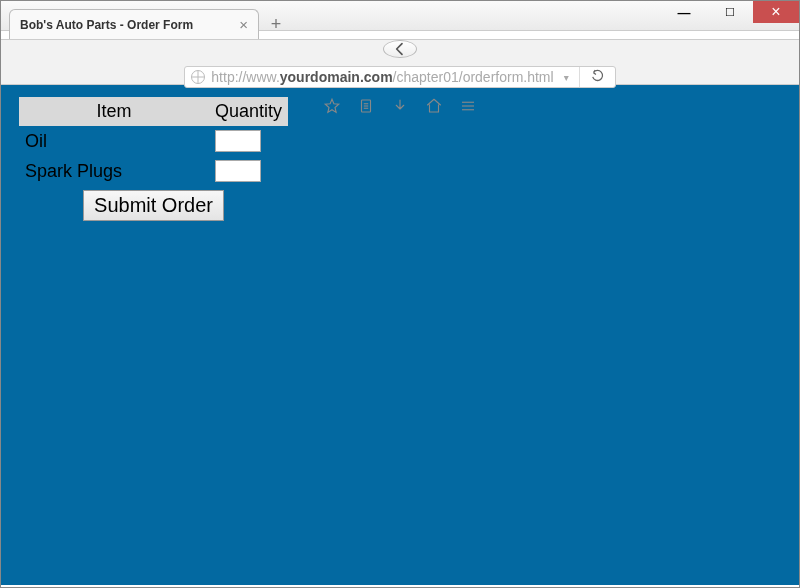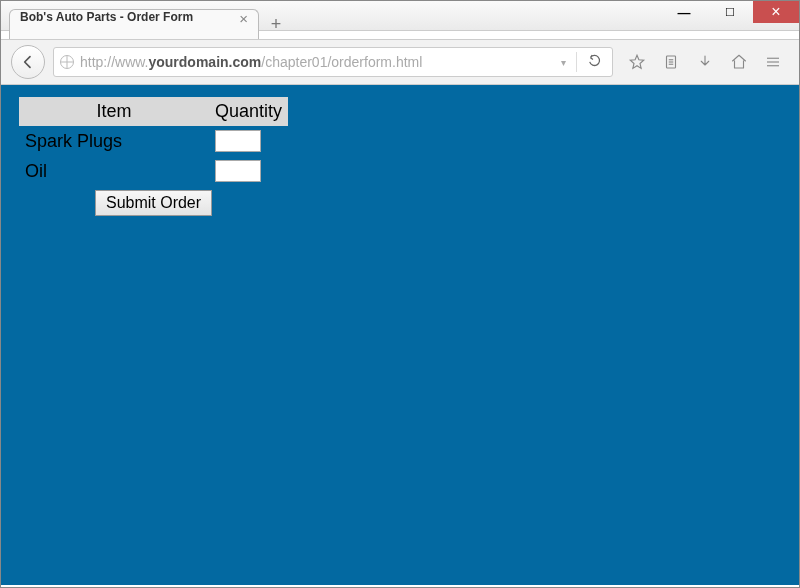--- a/index.html
+++ b/index.html
@@ -8,26 +8,26 @@
     .window { width: 800px; height: 588px; background: #fff; border: 1px solid #888; position: relative; }
     
     .titlebar { height: 30px; background: linear-gradient(to bottom, #fafafa, #eaeaea); display: flex; justify-content: flex-end; align-items: flex-start; border-bottom: 1px solid #ccc; }
     .win-controls { display: flex; height: 22px; }
     .win-btn { width: 46px; height: 22px; display: flex; align-items: center; justify-content: center; font-size: 13px; cursor: pointer; }
     .win-btn.min { font-weight: bold; }
     .win-btn.max { font-size: 11px; }
     .win-btn.close { background: #c94f4f; color: #fff; font-size: 16px; font-weight: 300; }
     
     .tab-strip { position: absolute; top: 4px; left: 8px; height: 34px; display: flex; align-items: flex-end; }
-    .tab { background: #f9f9f9; border: 1px solid #bbb; border-bottom: none; border-top-left-radius: 6px; border-top-right-radius: 6px; height: 30px; display: flex; align-items: flex-start; padding: 0 10px; gap: 40px; font-size: 12px; color: #333; position: relative; z-index: 2; min-width: 250px; }
+    .tab { background: #f9f9f9; border: 1px solid #bbb; border-bottom: none; border-top-left-radius: 6px; border-top-right-radius: 6px; height: 30px; display: flex; align-items: center; padding: 0 10px; gap: 40px; font-size: 12px; color: #333; position: relative; z-index: 2; min-width: 250px; }
     .tab .tab-title { font-weight: bold; }
     .tab .tab-close { color: #888; font-size: 15px; margin-left: auto; cursor: pointer; }
     .new-tab { width: 18px; height: 18px; margin: 0 0 6px 8px; color: #777; font-size: 18px; display: flex; align-items: center; justify-content: center; cursor: pointer; }
     
-    .toolbar { height: 46px; background: #f2f2f2; border-top: 1px solid #ccc; border-bottom: 1px solid #ccc; display: flex; align-items: center; padding: 0 10px; gap: 8px; margin-top: 8px; }
+    .toolbar { height: 46px; background: #f2f2f2; border-top: 1px solid #ccc; border-bottom: 1px solid #ccc; display: flex; align-items: center; padding: 0 10px; gap: 8px; margin-top: 8px; flex-direction: column; }
     .nav-back { width: 34px; height: 34px; border-radius: 50%; border: 1px solid #bbb; background: linear-gradient(#fff,#eee); display: flex; align-items: center; justify-content: center; cursor: pointer; }
     .nav-back svg { width: 16px; height: 16px; }
     
     .url-bar { flex: 1; height: 30px; border: 1px solid #ccc; border-radius: 3px; background: #fff; display: flex; align-items: center; padding: 0 6px; gap: 6px; font-size: 14px; color: #999; }
     .url-bar .globe { width: 14px; height: 14px; border: 1px solid #bbb; border-radius: 50%; position: relative; flex-shrink: 0; }
     .url-bar .globe::before { content:""; position:absolute; left:50%; top:0; bottom:0; width:1px; background:#bbb; transform:translateX(-50%);}
     .url-bar .globe::after { content:""; position:absolute; top:50%; left:0; right:0; height:1px; background:#bbb; transform:translateY(-50%);}
     .url-text { flex: 1; white-space: nowrap; overflow: hidden; }
     .url-text .gray { color: #aaa; }
     .url-text .dark { color: #555; font-weight: bold; }
@@ -38,21 +38,21 @@
     .tool-icons { display: flex; align-items: center; gap: 14px; padding: 0 6px; color: #888; }
     .tool-icons .ico { cursor: pointer; display: flex; align-items: center; justify-content: center; width: 20px; height: 20px; }
     .tool-icons svg { width: 18px; height: 18px; stroke: #888; fill: none; stroke-width: 1.5; }
     
     .content { padding: 12px 18px; background: #0369a1; height: calc(100% - 86px); }
     table.order { border-collapse: collapse; font-size: 18px; }
     table.order td { padding: 4px 6px; vertical-align: middle; }
     table.order tr.headrow td { background: #d9d9d9; text-align: center; }
     .qty-input { width: 46px; height: 22px; border: 1px solid #aaa; font-size: 14px; padding: 1px 3px; }
     .submit-row td { text-align: center; padding-top: 6px; }
-    .submit-btn { font-size: 16px; padding: 3px 10px; border: 1px solid #999; background: linear-gradient(#f7f7f7,#e4e4e4); cursor: pointer; }
+    .submit-btn { font-size: 20px; padding: 3px 10px; border: 1px solid #999; background: linear-gradient(#f7f7f7,#e4e4e4); cursor: pointer; }
   </style>
 </head>
 <body>
 
 <div class="window">
 
   <div class="titlebar">
     <div class="win-controls">
       <div class="win-btn min">—</div>
       <div class="win-btn max">☐</div>
@@ -122,25 +122,25 @@
   </div>
 
   <div class="content">
     <table class="order">
       <tbody>
           <tr class="headrow">
         <td style="width:190px">Item</td>
         <td>Quantity</td>
       </tr>
       <tr>
-        <td>Spark Plugs</td>
+        <td>Oil</td>
         <td><input class="qty-input" type="text" value="" style=""></td>
       </tr>
       <tr>
-        <td>Oil</td>
+        <td>Spark Plugs</td>
         <td><input class="qty-input" type="text" value="" style=""></td>
       </tr>
       <tr class="submit-row">
         <td colspan="2">
           <button class="submit-btn">Submit Order</button>
         </td>
       </tr>
     </tbody>
       </table>
   </div>

